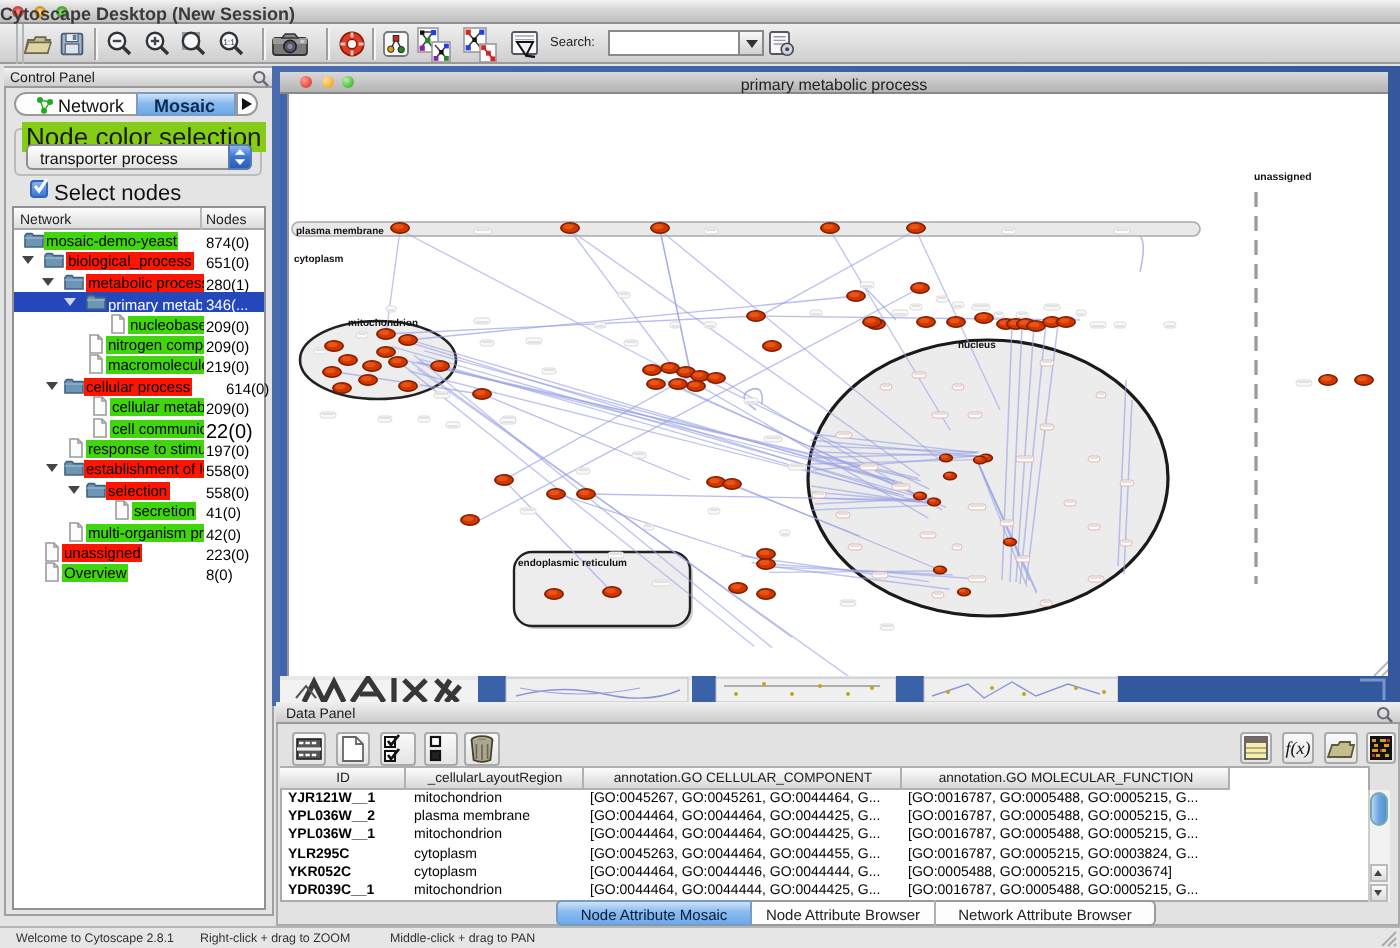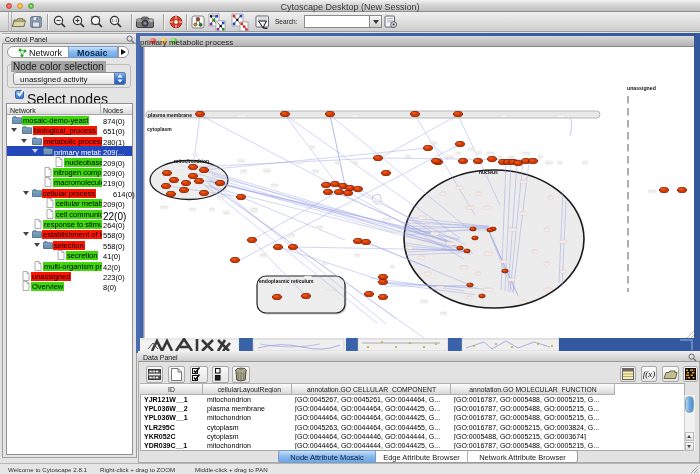--- a/index.html
+++ b/index.html
@@ -7,21 +7,21 @@
 .a{position:absolute}
 .tl{border-radius:50%;width:6px;height:6px}
 .sep{width:1px;background:#9f9f9f;box-shadow:1px 0 0 #f5f5f5}
 .icon{position:absolute}
 .txt{white-space:nowrap}
 </style></head><body>
 <div class="a" style="left:0;top:0;width:700px;height:12px;background:linear-gradient(#f3f3f3,#d8d8d8 40%,#bfbfbf);border-bottom:1px solid #8e8e8e"></div>
 <div class="a tl" style="left:6px;top:3px;background:radial-gradient(circle at 2px 2px,#ff9d96,#f5574e 60%,#d83b32);border:0.5px solid #ca4740"></div>
 <div class="a tl" style="left:17px;top:3px;background:radial-gradient(circle at 2px 2px,#ffe3a0,#fcb234 60%,#e09a20);border:0.5px solid #cf9935"></div>
 <div class="a tl" style="left:28px;top:3px;background:radial-gradient(circle at 2px 2px,#b8f0a8,#58c43f 60%,#3da52a);border:0.5px solid #55a33e"></div>
-<div class="a txt" style="left:0;top:2px;width:700px;text-align:center;font-size:9px;color:#3a3a3a;font-weight:normal">Cytoscape Desktop (New Session)</div>
+<div class="a txt" style="left:0;top:2px;width:700px;font-size:9px;color:#3a3a3a;font-weight:bold">Cytoscape Desktop (New Session)</div>
 <div class="a" style="left:0;top:12px;width:700px;height:20px;background:linear-gradient(#efefef,#dcdcdc 60%,#cecece);border-bottom:1px solid #9a9a9a"></div>
 <div class="a" style="left:8px;top:12px;width:1px;height:20px;background:#b5b5b5"></div>
 <div class="a" style="left:11px;top:12px;width:1px;height:20px;background:#b5b5b5"></div>
 <div class="a sep" style="left:47px;top:14px;height:16px"></div>
 <div class="a sep" style="left:131px;top:14px;height:16px"></div>
 <div class="a sep" style="left:163px;top:14px;height:16px"></div>
 <div class="a sep" style="left:186px;top:14px;height:16px"></div>
 <svg class="icon" style="left:11px;top:16px" width="16" height="12" viewBox="0 0 16 12">
     <path d="M1.5 10.5 L3 4 L6 4 L6.8 2.6 L11.8 2.6 L11.8 4 L14 4 L12.8 10.5 Z" fill="#c8c08a" stroke="#6a6a50" stroke-width="0.9"></path>
     <path d="M1.5 10.5 L3.2 5.2 L14.5 5.2 L12.8 10.5 Z" fill="#ddd6a4" stroke="#6a6a50" stroke-width="0.8"></path>
@@ -129,33 +129,33 @@
     <circle cx="2" cy="2" r="1.5" fill="#2a2"></circle>
     <circle cx="7" cy="3" r="1.5" fill="#2a2"></circle>
     <circle cx="4" cy="7.4" r="1.5" fill="#2a2"></circle>
     <path d="M2 2 L7 3 L4 7.4 Z" fill="none" stroke="#2a2" stroke-width="0.7"></path>
   </svg>
 <div class="a txt" style="left:29px;top:48px;font-size:9px;color:#111">Network</div>
 <div class="a txt" style="left:77px;top:48px;font-size:9px;font-weight:bold;color:#0a2a52">Mosaic</div>
 <div class="a" style="left:118px;top:46px;width:11px;height:12px;border-left:1px solid #9a9a9a"></div>
 <div class="a" style="left:121px;top:49px;width:0;height:0;border-top:3px solid transparent;border-bottom:3px solid transparent;border-left:5px solid #111"></div>
 <div class="a" style="left:7px;top:64px;width:124px;height:24px;border:1px solid #bcbcbc;border-radius:3px"></div>
-<div class="a txt" style="left:11px;top:61px;font-size:10px;color:#1a1a1a;background:#a3a3a3;padding:0 2px">Node color selection</div>
+<div class="a txt" style="left:11px;top:61px;font-size:13px;color:#1a1a1a;background:#84cc16;padding:0 2px">Node color selection</div>
 <div class="a" style="left:13px;top:72px;width:113px;height:13px;background:linear-gradient(#ffffff,#e2e2e2);border:1px solid #8f8f8f;border-radius:3px"></div>
-<div class="a txt" style="left:20px;top:75px;font-size:8px;color:#111">unassigned activity</div>
+<div class="a txt" style="left:20px;top:75px;font-size:8px;color:#111">transporter process</div>
 <div class="a" style="left:114px;top:72px;width:12px;height:13px;background:linear-gradient(#8cb8f0,#3e74d4 50%,#2c5dbb);border:1px solid #5a7ca8;border-radius:0 3px 3px 0"></div>
 <svg class="icon" style="left:116px;top:74px" width="8" height="9" viewBox="0 0 8 9">
     <path d="M4 0.5 L6.6 3.4 H1.4 Z" fill="#fff"></path>
     <path d="M4 8.5 L6.6 5.6 H1.4 Z" fill="#fff"></path>
   </svg>
 <div class="a" style="left:15px;top:90px;width:9px;height:9px;background:linear-gradient(#7fb2ef,#3a77d8);border:1px solid #3465b5;border-radius:2px"></div>
 <svg class="icon" style="left:15px;top:87px" width="11" height="11" viewBox="0 0 11 11">
     <path d="M2.5 6 L4.5 8.5 L8.5 2.5" fill="none" stroke="#fff" stroke-width="1.6"></path>
   </svg>
-<div class="a txt" style="left:27px;top:91px;font-size:14px;color:#111">Select nodes</div>
+<div class="a txt" style="left:27px;top:91px;font-size:11px;color:#111">Select nodes</div>
 <div class="a" style="left:6px;top:103px;width:127px;height:352px;background:#fff;border:1px solid #919191"></div>
 <div class="a" style="left:7px;top:104px;width:125px;height:11px;background:linear-gradient(#fdfdfd,#dcdcdc);border-bottom:1px solid #a8a8a8"></div>
 <div class="a" style="left:100px;top:104px;width:1px;height:11px;background:#b8b8b8"></div>
 <div class="a txt" style="left:10px;top:106.5px;font-size:7px;color:#222">Network</div>
 <div class="a txt" style="left:103px;top:106.5px;font-size:7px;color:#222">Nodes</div>
 <svg class="icon" style="left:12px;top:116px" width="10" height="8" viewBox="0 0 10 8">
     <path d="M0.5 7.5 V1.8 L1.3 0.8 H4 L4.8 1.8 H9.5 V7.5 Z" fill="#6d95b5" stroke="#44617c" stroke-width="0.8"></path>
     <path d="M0.5 3 H9.5" stroke="#8fb3cf" stroke-width="0.8"></path>
   </svg>
 <div class="a txt" style="left:22px;top:116px;font-size:7.5px;color:#000;background:#3fd70c;padding:0 1px;max-width:80px;overflow:hidden">mosaic-demo-yeast</div>
@@ -174,21 +174,21 @@
   </svg>
 <div class="a txt" style="left:43px;top:137px;font-size:7.5px;color:#000;background:#ff1400;padding:0 1px;max-width:59px;overflow:hidden">metabolic process</div>
 <div class="a txt" style="left:103px;top:137.5px;font-size:7.5px;color:#000">280(1)</div>
 <div class="a" style="left:7px;top:146px;width:125px;height:10px;background:#2448bc"></div>
 <div class="a" style="left:32px;top:149px;width:0;height:0;border-left:3.5px solid transparent;border-right:3.5px solid transparent;border-top:4.5px solid #cdd6ee"></div>
 <svg class="icon" style="left:43px;top:147px" width="10" height="8" viewBox="0 0 10 8">
     <path d="M0.5 7.5 V1.8 L1.3 0.8 H4 L4.8 1.8 H9.5 V7.5 Z" fill="#6d95b5" stroke="#44617c" stroke-width="0.8"></path>
     <path d="M0.5 3 H9.5" stroke="#8fb3cf" stroke-width="0.8"></path>
   </svg>
 <div class="a txt" style="left:54px;top:147.5px;font-size:7.5px;color:#fff;max-width:47px;overflow:hidden">primary metabo</div>
-<div class="a txt" style="left:103px;top:147.5px;font-size:7.5px;color:#fff">209(...</div>
+<div class="a txt" style="left:103px;top:147.5px;font-size:7.5px;color:#fff">346(...</div>
 <svg class="icon" style="left:55px;top:157px" width="8" height="10" viewBox="0 0 8 10">
     <path d="M1 0.5 H5 L7 2.5 V9.5 H1 Z" fill="#fcfcfc" stroke="#9a9a9a" stroke-width="0.8"></path>
     <path d="M5 0.5 V2.5 H7" fill="none" stroke="#9a9a9a" stroke-width="0.8"></path>
   </svg>
 <div class="a txt" style="left:64px;top:158px;font-size:7.5px;color:#000;background:#3fd70c;padding:0 1px;max-width:38px;overflow:hidden">nucleobase-</div>
 <div class="a txt" style="left:103px;top:158.5px;font-size:7.5px;color:#000">209(0)</div>
 <svg class="icon" style="left:44px;top:167px" width="8" height="10" viewBox="0 0 8 10">
     <path d="M1 0.5 H5 L7 2.5 V9.5 H1 Z" fill="#fcfcfc" stroke="#9a9a9a" stroke-width="0.8"></path>
     <path d="M5 0.5 V2.5 H7" fill="none" stroke="#9a9a9a" stroke-width="0.8"></path>
   </svg>
@@ -217,21 +217,21 @@
     <path d="M1 0.5 H5 L7 2.5 V9.5 H1 Z" fill="#fcfcfc" stroke="#9a9a9a" stroke-width="0.8"></path>
     <path d="M5 0.5 V2.5 H7" fill="none" stroke="#9a9a9a" stroke-width="0.8"></path>
   </svg>
 <div class="a txt" style="left:55px;top:210px;font-size:7.5px;color:#000;background:#3fd70c;padding:0 1px;max-width:47px;overflow:hidden">cell communicat</div>
 <div class="a txt" style="left:103px;top:210.5px;font-size:10px;color:#000">22(0)</div>
 <svg class="icon" style="left:34px;top:219px" width="8" height="10" viewBox="0 0 8 10">
     <path d="M1 0.5 H5 L7 2.5 V9.5 H1 Z" fill="#fcfcfc" stroke="#9a9a9a" stroke-width="0.8"></path>
     <path d="M5 0.5 V2.5 H7" fill="none" stroke="#9a9a9a" stroke-width="0.8"></path>
   </svg>
 <div class="a txt" style="left:43px;top:220px;font-size:7.5px;color:#000;background:#3fd70c;padding:0 1px;max-width:59px;overflow:hidden">response to stimulu</div>
-<div class="a txt" style="left:103px;top:220.5px;font-size:7.5px;color:#000">264(0)</div>
+<div class="a txt" style="left:103px;top:220.5px;font-size:7.5px;color:#000">197(0)</div>
 <div class="a" style="left:23px;top:232px;width:0;height:0;border-left:3.5px solid transparent;border-right:3.5px solid transparent;border-top:4.5px solid #444"></div>
 <svg class="icon" style="left:32px;top:230px" width="10" height="8" viewBox="0 0 10 8">
     <path d="M0.5 7.5 V1.8 L1.3 0.8 H4 L4.8 1.8 H9.5 V7.5 Z" fill="#6d95b5" stroke="#44617c" stroke-width="0.8"></path>
     <path d="M0.5 3 H9.5" stroke="#8fb3cf" stroke-width="0.8"></path>
   </svg>
 <div class="a txt" style="left:42px;top:230px;font-size:7.5px;color:#000;background:#ff1400;padding:0 1px;max-width:60px;overflow:hidden">establishment of lo</div>
 <div class="a txt" style="left:103px;top:230.5px;font-size:7.5px;color:#000">558(0)</div>
 <div class="a" style="left:34px;top:243px;width:0;height:0;border-left:3.5px solid transparent;border-right:3.5px solid transparent;border-top:4.5px solid #444"></div>
 <svg class="icon" style="left:43px;top:241px" width="10" height="8" viewBox="0 0 10 8">
     <path d="M0.5 7.5 V1.8 L1.3 0.8 H4 L4.8 1.8 H9.5 V7.5 Z" fill="#6d95b5" stroke="#44617c" stroke-width="0.8"></path>
@@ -261,21 +261,21 @@
     <path d="M1 0.5 H5 L7 2.5 V9.5 H1 Z" fill="#fcfcfc" stroke="#9a9a9a" stroke-width="0.8"></path>
     <path d="M5 0.5 V2.5 H7" fill="none" stroke="#9a9a9a" stroke-width="0.8"></path>
   </svg>
 <div class="a txt" style="left:31px;top:282px;font-size:7.5px;color:#000;background:#3fd70c;padding:0 1px;max-width:71px;overflow:hidden">Overview</div>
 <div class="a txt" style="left:103px;top:282.5px;font-size:7.5px;color:#000">8(0)</div>
 <div class="a" style="left:136px;top:33px;width:564px;height:320px;background:linear-gradient(90deg,#4a6cae,#35579b);"></div>
 <div class="a" style="left:140px;top:36px;width:554px;height:11px;background:linear-gradient(#d8d8d8,#b4b4b4);border-bottom:1px solid #888"></div>
 <div class="a tl" style="left:150px;top:38px;background:radial-gradient(circle at 2px 2px,#ff9d96,#ee4f46 60%,#c83a30)"></div>
 <div class="a tl" style="left:161px;top:38px;background:radial-gradient(circle at 2px 2px,#ffe3a0,#fcb234 60%,#dd9a20)"></div>
 <div class="a tl" style="left:171px;top:38px;background:radial-gradient(circle at 2px 2px,#b8f0a8,#58c43f 60%,#3da52a)"></div>
-<div class="a txt" style="left:140px;top:37.5px;width:554px;font-size:8px;color:#222">primary metabolic process</div>
+<div class="a txt" style="left:140px;top:37.5px;width:554px;text-align:center;font-size:8px;color:#222">primary metabolic process</div>
 <svg class="a" style="left:140px;top:47px" width="554" height="293" viewBox="0 0 554 293">
     <rect width="554" height="293" fill="#ffffff"></rect>
     <rect x="0" y="0" width="3.5" height="293" fill="#3f66ad"></rect>
     <rect x="3.5" y="0" width="1" height="293" fill="#666" opacity="0.7"></rect>
     <path d="M238 158 q -10 -7 -3 -10 q 7 -3 6 7" fill="none" stroke="#9aa3e6" stroke-width="0.8" opacity="0.8"></path>
     <path d="M420 71 q 16 -8 10 18" fill="none" stroke="#9aa3e6" stroke-width="0.8" opacity="0.7"></path>
     <ellipse cx="354" cy="192" rx="90" ry="69" fill="#ececec" stroke="#1a1a1a" stroke-width="1.6"></ellipse>
     <ellipse cx="49" cy="133" rx="39" ry="19.5" fill="#ededed" stroke="#222" stroke-width="1.3"></ellipse>
     <rect x="118.5" y="230.5" width="88" height="37" rx="9" fill="#00000033"></rect>
     <rect x="117" y="229" width="88" height="37" rx="9" fill="#ededed" stroke="#222" stroke-width="1.2"></rect>
@@ -800,21 +800,21 @@
 <div class="a" style="left:684px;top:395px;width:11px;height:56px;background:#f2f2f2;border-left:1px solid #ccc"></div>
 <div class="a" style="left:685px;top:396px;width:9px;height:17px;background:linear-gradient(90deg,#b8d4f2,#6da4e0 50%,#5490d4);border-radius:4.5px;border:0.5px solid #7aa"></div>
 <div class="a" style="left:685px;top:432px;width:9px;height:9px;background:linear-gradient(#fafafa,#ddd);border:1px solid #bbb"></div>
 <div class="a" style="left:687px;top:435px;width:0;height:0;border-left:2.5px solid transparent;border-right:2.5px solid transparent;border-bottom:3.5px solid #444"></div>
 <div class="a" style="left:685px;top:442px;width:9px;height:9px;background:linear-gradient(#fafafa,#ddd);border:1px solid #bbb"></div>
 <div class="a" style="left:687px;top:445px;width:0;height:0;border-left:2.5px solid transparent;border-right:2.5px solid transparent;border-top:3.5px solid #444"></div>
 <div class="a" style="left:278px;top:450px;width:300px;height:13px;background:#fdfdfd;border:1px solid #9a9a9a;border-radius:3px"></div>
 <div class="a" style="left:278px;top:450px;width:98px;height:13px;background:linear-gradient(#cde2f6,#8abbef 45%,#6da9e8);border:1px solid #7a9cc0;border-radius:3px 0 0 3px"></div>
 <div class="a" style="left:467px;top:450px;width:1px;height:13px;background:#b0b0b0"></div>
 <div class="a txt" style="left:278px;top:452.5px;width:98px;text-align:center;font-size:7.5px;color:#0a1a3a">Node Attribute Mosaic</div>
-<div class="a txt" style="left:376px;top:452.5px;width:91px;text-align:center;font-size:7.5px;color:#222">Edge Attribute Browser</div>
+<div class="a txt" style="left:376px;top:452.5px;width:91px;text-align:center;font-size:7.5px;color:#222">Node Attribute Browser</div>
 <div class="a txt" style="left:467px;top:452.5px;width:111px;text-align:center;font-size:7.5px;color:#222">Network Attribute Browser</div>
 <div class="a" style="left:0;top:463px;width:700px;height:11px;background:#e6e6e6;border-top:1px solid #b5b5b5"></div>
 <div class="a txt" style="left:8px;top:466px;font-size:6.2px;color:#333">Welcome to Cytoscape 2.8.1</div>
 <div class="a txt" style="left:100px;top:466px;font-size:6.2px;color:#333">Right-click + drag to ZOOM</div>
 <div class="a txt" style="left:195px;top:466px;font-size:6.2px;color:#333">Middle-click + drag to PAN</div>
 <svg class="a" style="left:688px;top:463px" width="11" height="11" viewBox="0 0 11 11">
     <g stroke="#aaa" stroke-width="1">
       <line x1="3" y1="10" x2="10" y2="3"></line>
       <line x1="6" y1="10" x2="10" y2="6"></line>
       <line x1="9" y1="10" x2="10" y2="9"></line>

